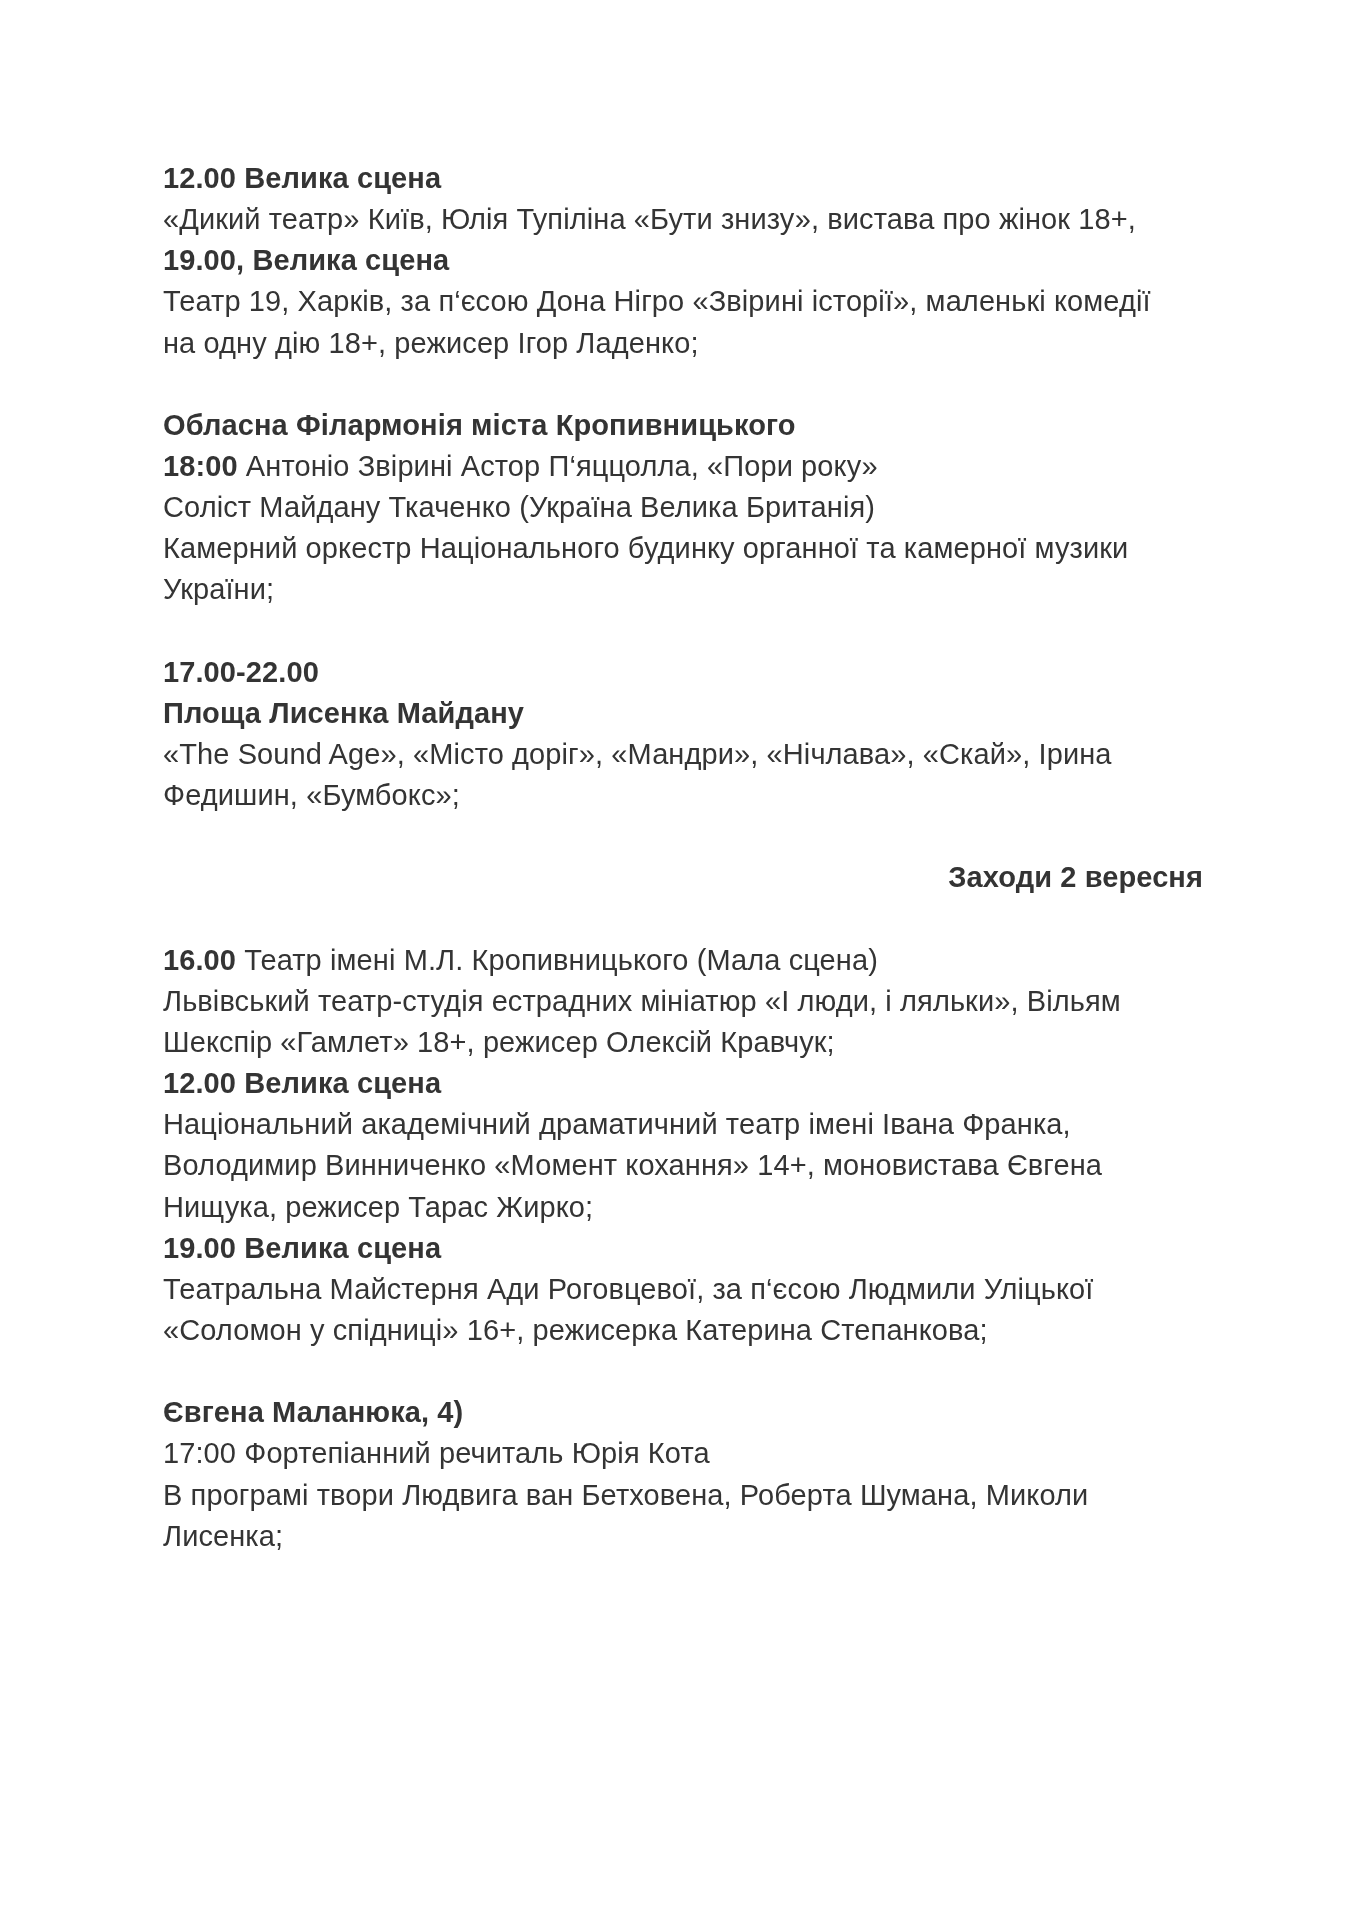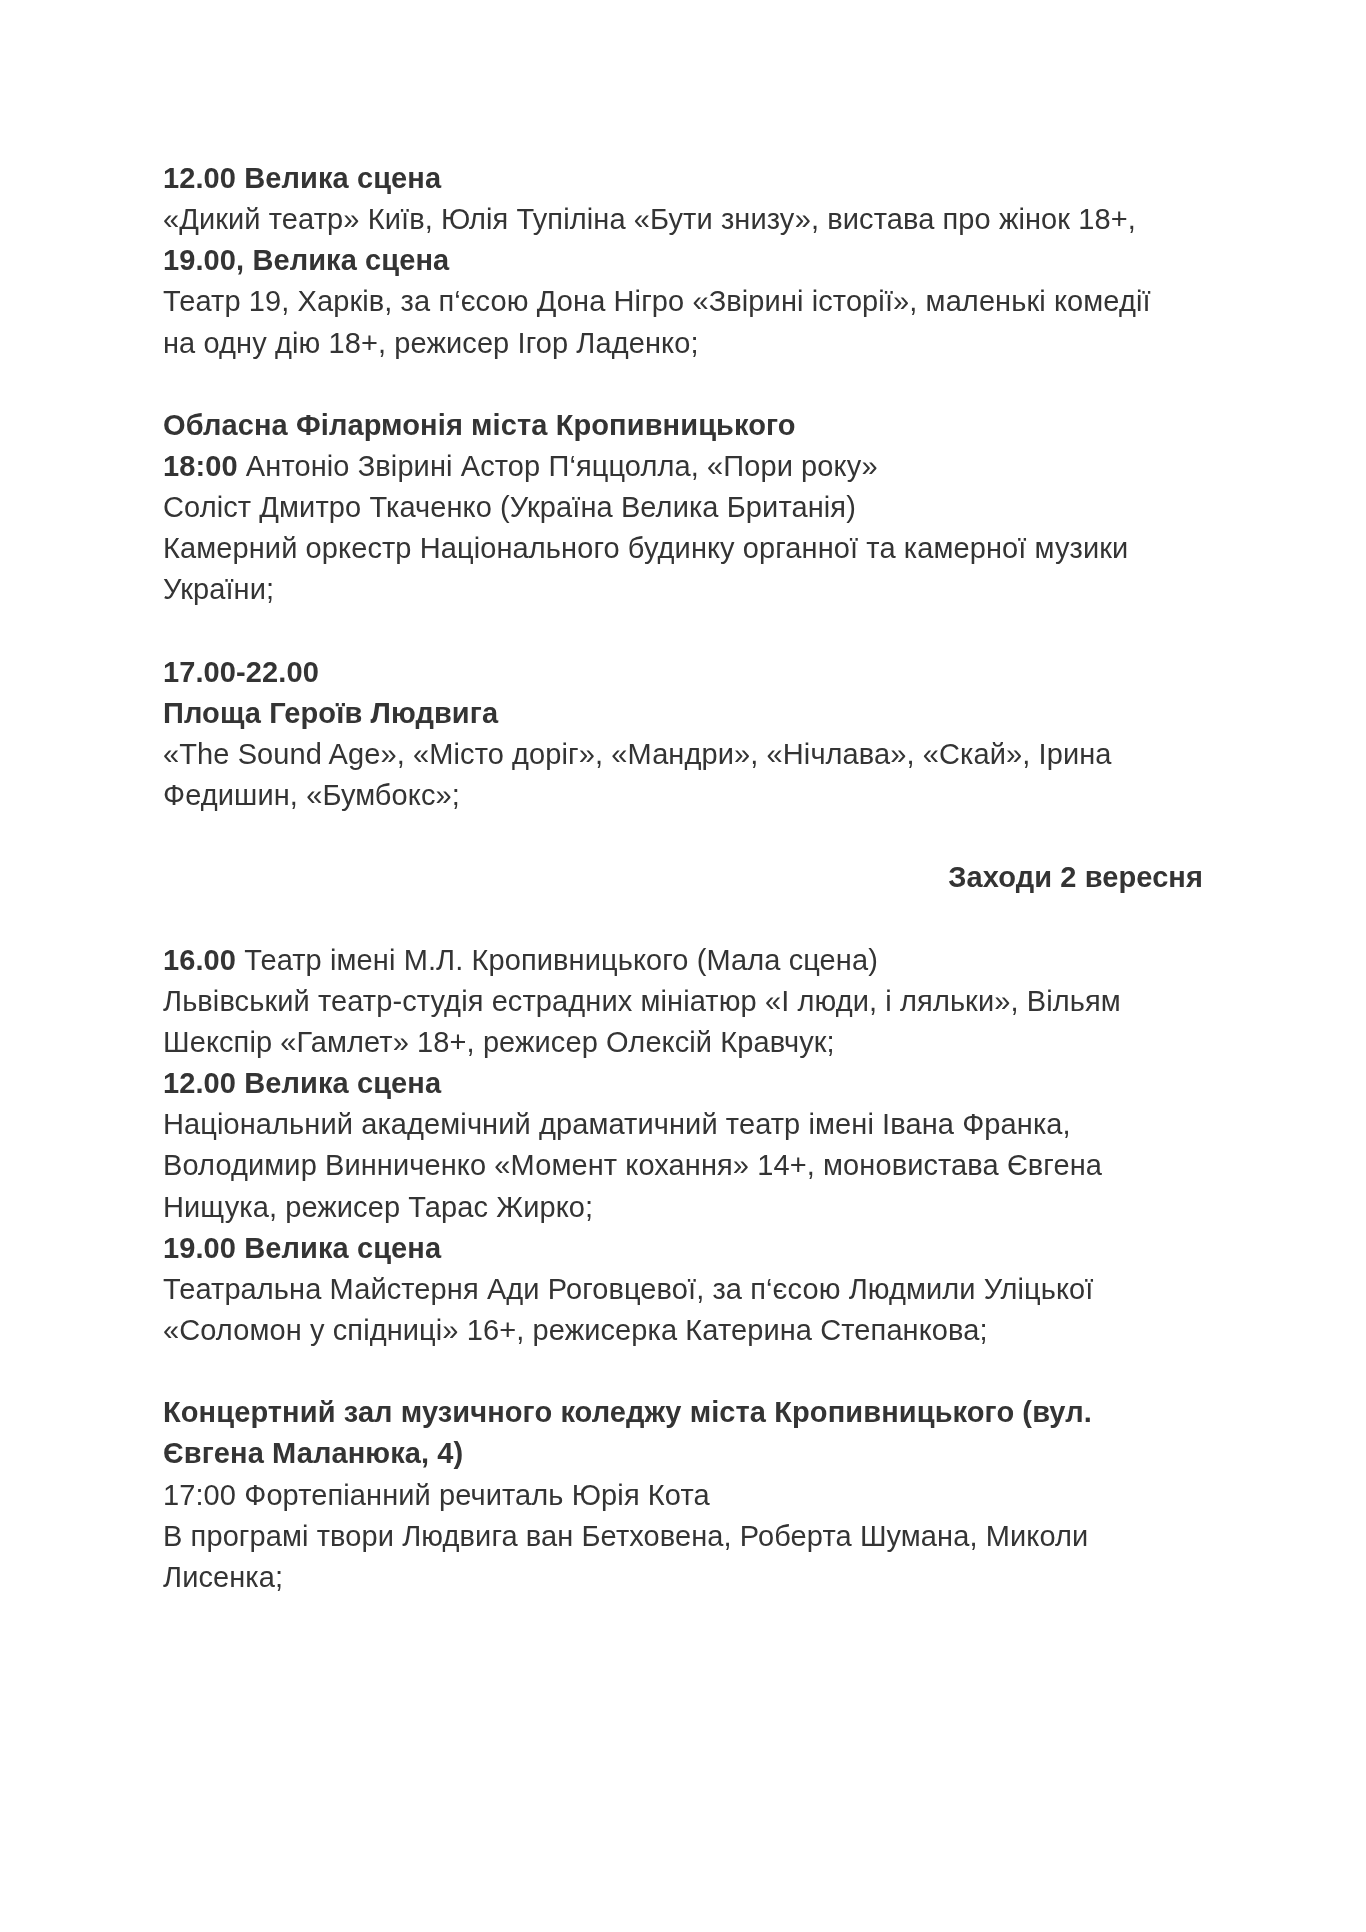--- a/index.html
+++ b/index.html
@@ -50,41 +50,40 @@
 <main class="doc-page">
   <section class="doc-body">
       <div class="line"><span class="seg bold">12.00 Велика сцена</span></div>
       <div class="line"><span class="seg">«Дикий театр» Київ, Юлія Тупіліна «Бути знизу», вистава про жінок 18+,</span></div>
       <div class="line"><span class="seg bold">19.00, Велика сцена</span></div>
       <div class="line"><span class="seg">Театр 19, Харків, за п‘єсою Дона Нігро «Звірині історії», маленькі комедії</span></div>
       <div class="line"><span class="seg">на одну дію 18+, режисер Ігор Ладенко;</span></div>
       <div class="line"></div>
       <div class="line"><span class="seg bold">Обласна Філармонія міста Кропивницького</span></div>
       <div class="line"><span class="seg bold">18:00</span><span class="seg"> Антоніо Звірині Астор П‘яццолла, «Пори року»</span></div>
-      <div class="line"><span class="seg">Соліст Дмитро Ткаченко (Україна Велика Британія)</span></div>
+      <div class="line"><span class="seg">Соліст Майдану Ткаченко (Україна Велика Британія)</span></div>
       <div class="line"><span class="seg">Камерний оркестр Національного будинку органної та камерної музики</span></div>
       <div class="line"><span class="seg">України;</span></div>
       <div class="line"></div>
       <div class="line"><span class="seg bold">17.00-22.00</span></div>
-      <div class="line"><span class="seg bold">Площа Героїв Людвига</span></div>
+      <div class="line"><span class="seg bold">Площа Лисенка Майдану</span></div>
       <div class="line"><span class="seg">«The Sound Age», «Місто доріг», «Мандри», «Нічлава», «Скай», Ірина</span></div>
       <div class="line"><span class="seg">Федишин, «Бумбокс»;</span></div>
       <div class="line"></div>
       <div class="line center"><span class="seg bold">Заходи 2 вересня</span></div>
       <div class="line"></div>
       <div class="line"><span class="seg bold">16.00</span><span class="seg"> Театр імені М.Л. Кропивницького (Мала сцена)</span></div>
       <div class="line"><span class="seg">Львівський театр-студія естрадних мініатюр «І люди, і ляльки», Вільям</span></div>
       <div class="line"><span class="seg">Шекспір «Гамлет» 18+, режисер Олексій Кравчук;</span></div>
       <div class="line"><span class="seg bold">12.00 Велика сцена</span></div>
       <div class="line"><span class="seg">Національний академічний драматичний театр імені Івана Франка,</span></div>
       <div class="line"><span class="seg">Володимир Винниченко «Момент кохання» 14+, моновистава Євгена</span></div>
       <div class="line"><span class="seg">Нищука, режисер Тарас Жирко;</span></div>
       <div class="line"><span class="seg bold">19.00 Велика сцена</span></div>
       <div class="line"><span class="seg">Театральна Майстерня Ади Роговцевої, за п‘єсою Людмили Уліцької</span></div>
       <div class="line"><span class="seg">«Соломон у спідниці» 16+, режисерка Катерина Степанкова;</span></div>
       <div class="line"></div>
-      <div class="line"><span class="seg bold">Концертний зал музичного коледжу міста Кропивницького (вул.</span></div>
       <div class="line"><span class="seg bold">Євгена Маланюка, 4)</span></div>
       <div class="line"><span class="seg">17:00 Фортепіанний речиталь Юрія Кота</span></div>
       <div class="line"><span class="seg">В програмі твори Людвига ван Бетховена, Роберта Шумана, Миколи</span></div>
       <div class="line"><span class="seg">Лисенка;</span></div>
     </section>
 </main>
 
 </body></html>

